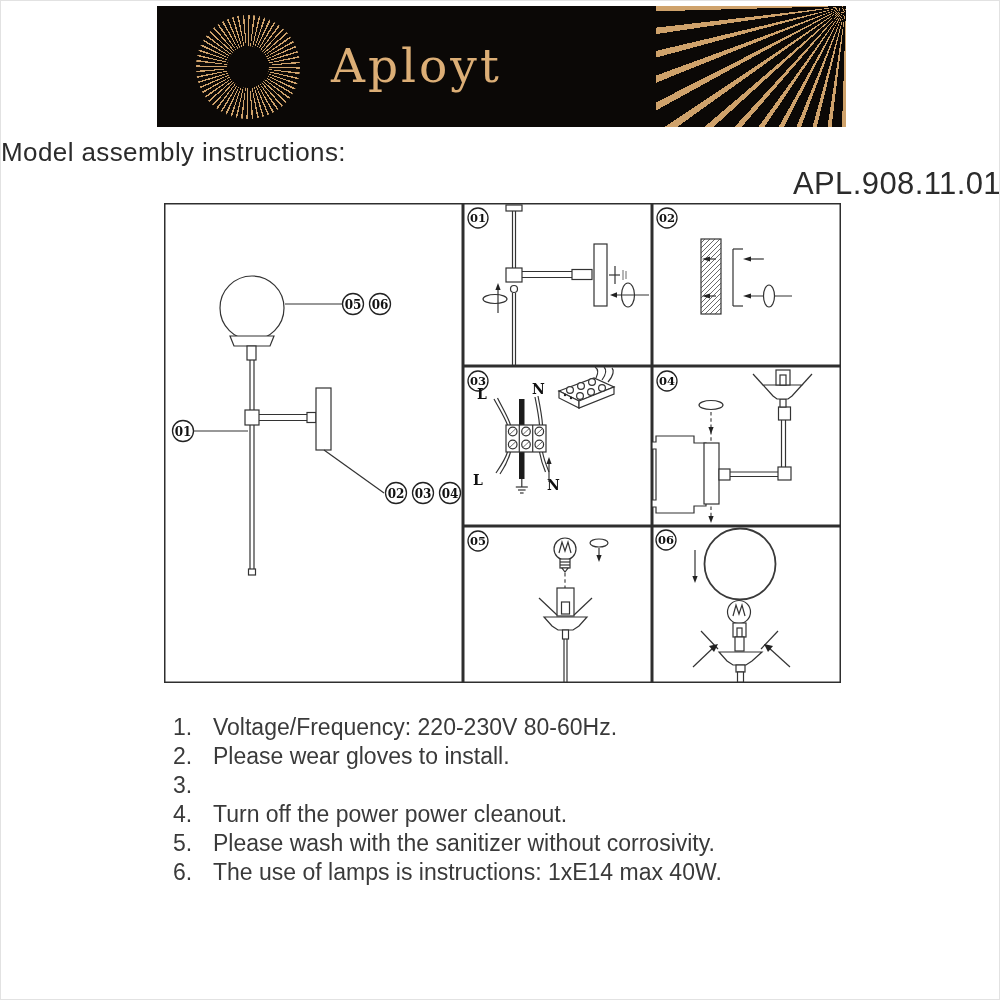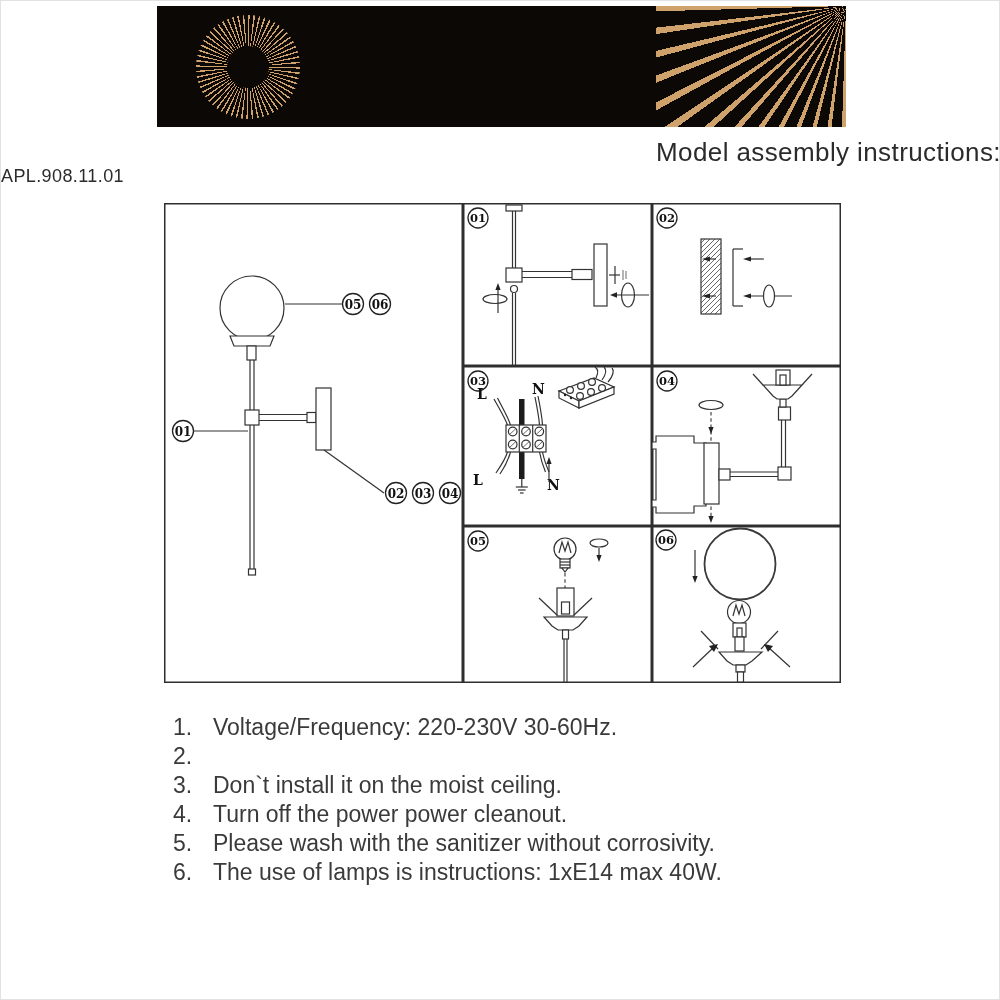--- a/index.html
+++ b/index.html
@@ -12,24 +12,24 @@
   .sunburst{position:absolute;left:39px;top:9px;width:104px;height:104px;border-radius:50%;
             background:repeating-conic-gradient(#cfa26b 0deg 1.8deg,#0b0806 1.8deg 6deg);}
   .sunburst-core{position:absolute;left:70px;top:40px;width:42px;height:42px;border-radius:50%;
             background:#0b0806;}
   .brand{position:absolute;left:174px;top:30px;font-family:"DejaVu Serif",serif;
          font-size:47px;font-weight:400;color:#dcae76;letter-spacing:3px;line-height:60px;}
   .rayfan{position:absolute;right:0;top:0;width:190px;height:121px;
           background:repeating-conic-gradient(from 180deg at 100% 0%,
                      #cfa26b 0deg 1.9deg,rgba(0,0,0,0) 1.9deg 6.8deg);}
   
-  .heading{position:absolute;left:0;top:136px;width:1000px;text-align:right;
+  .heading{position:absolute;left:0;top:136px;width:1000px;text-align:left;
            font-size:26px;color:#2b2b2b;letter-spacing:.4px;}
-  .model{position:absolute;left:0;top:165px;width:1000px;text-align:left;
-         font-size:18px;color:#2b2b2b;letter-spacing:.4px;}
+  .model{position:absolute;left:0;top:165px;width:1000px;text-align:right;
+         font-size:31px;color:#2b2b2b;letter-spacing:.4px;}
   
   .grid{position:absolute;left:163px;top:202px;width:677px;height:480px;}
   .grid svg{position:absolute;display:block;}
   .svg-main{left:0;top:0;}
   .svg-p01{left:299px;top:0;}
   .svg-p02{left:488px;top:0;}
   .svg-p03{left:299px;top:163px;}
   .svg-p04{left:488px;top:163px;}
   .svg-p05{left:299px;top:323px;}
   .svg-p06{left:488px;top:323px;}
@@ -53,20 +53,21 @@
   .inst-text{white-space:nowrap;}
 </style>
 </head>
 <body>
 
 <div class="page">
 
   <div class="banner">
     <div class="sunburst"></div>
     <div class="sunburst-core"></div>
+    <div class="brand">Aployt</div>
     <div class="rayfan"></div>
   </div>
 
   <div class="heading">Model assembly instructions:</div>
   <div class="model">APL.908.11.01</div>
 
   <div class="grid">
 
     <svg class="svg-main" width="299" height="480" viewBox="0 0 299 480">
       <rect class="panelborder" x="0.75" y="0.75" width="297.5" height="478.5"></rect>
@@ -341,28 +342,28 @@
           <line class="ln" x1="138" y1="141" x2="116" y2="121"></line>
           <polygon class="arrow" points="112,118 121,120 116,126"></polygon>
         </g>
       </g>
     </svg>
   </div>
 
   <div class="inst">
     <div class="inst-row">
       <span class="inst-num">1.</span>
-      <span class="inst-text">Voltage/Frequency: 220-230V 30-60Hz.</span>
+      <span class="inst-text">Voltage/Frequency: 220-230V 80-60Hz.</span>
     </div>
     <div class="inst-row">
       <span class="inst-num">2.</span>
+      <span class="inst-text">Please wear gloves to install.</span>
     </div>
     <div class="inst-row">
       <span class="inst-num">3.</span>
-      <span class="inst-text">Don`t install it on the moist ceiling.</span>
     </div>
     <div class="inst-row">
       <span class="inst-num">4.</span>
       <span class="inst-text">Turn off the power power cleanout.</span>
     </div>
     <div class="inst-row">
       <span class="inst-num">5.</span>
       <span class="inst-text">Please wash with the sanitizer without corrosivity.</span>
     </div>
     <div class="inst-row">

